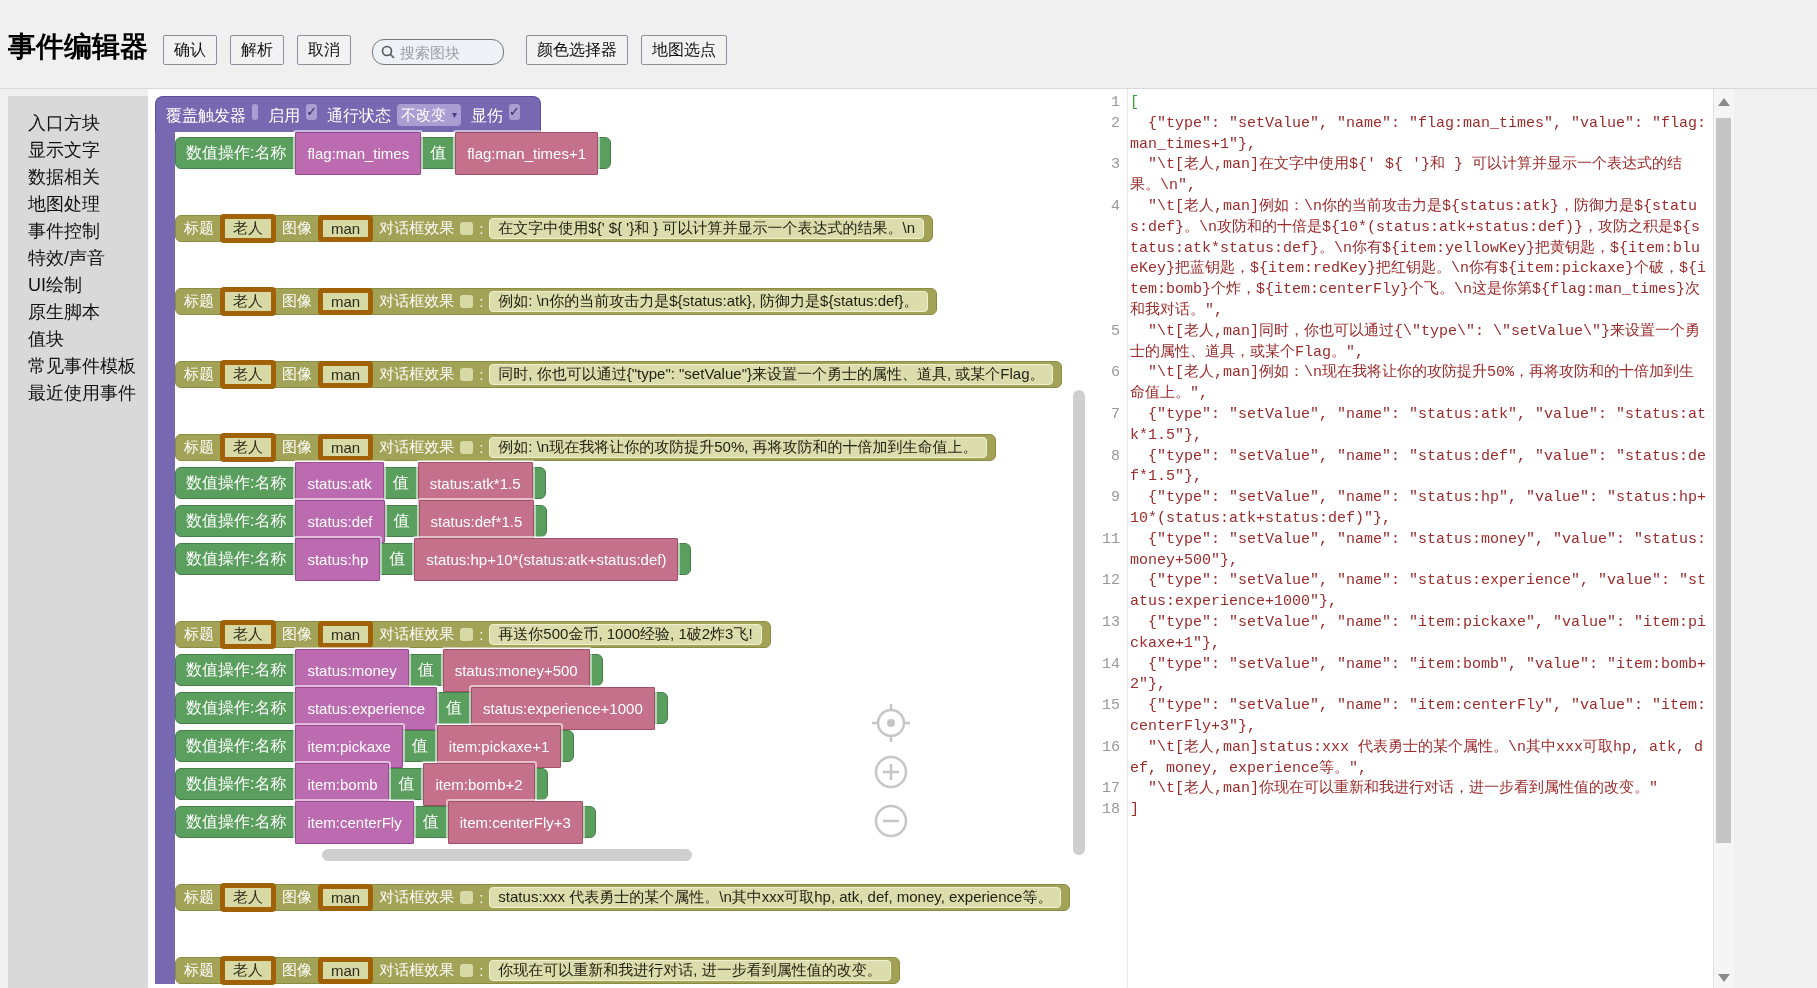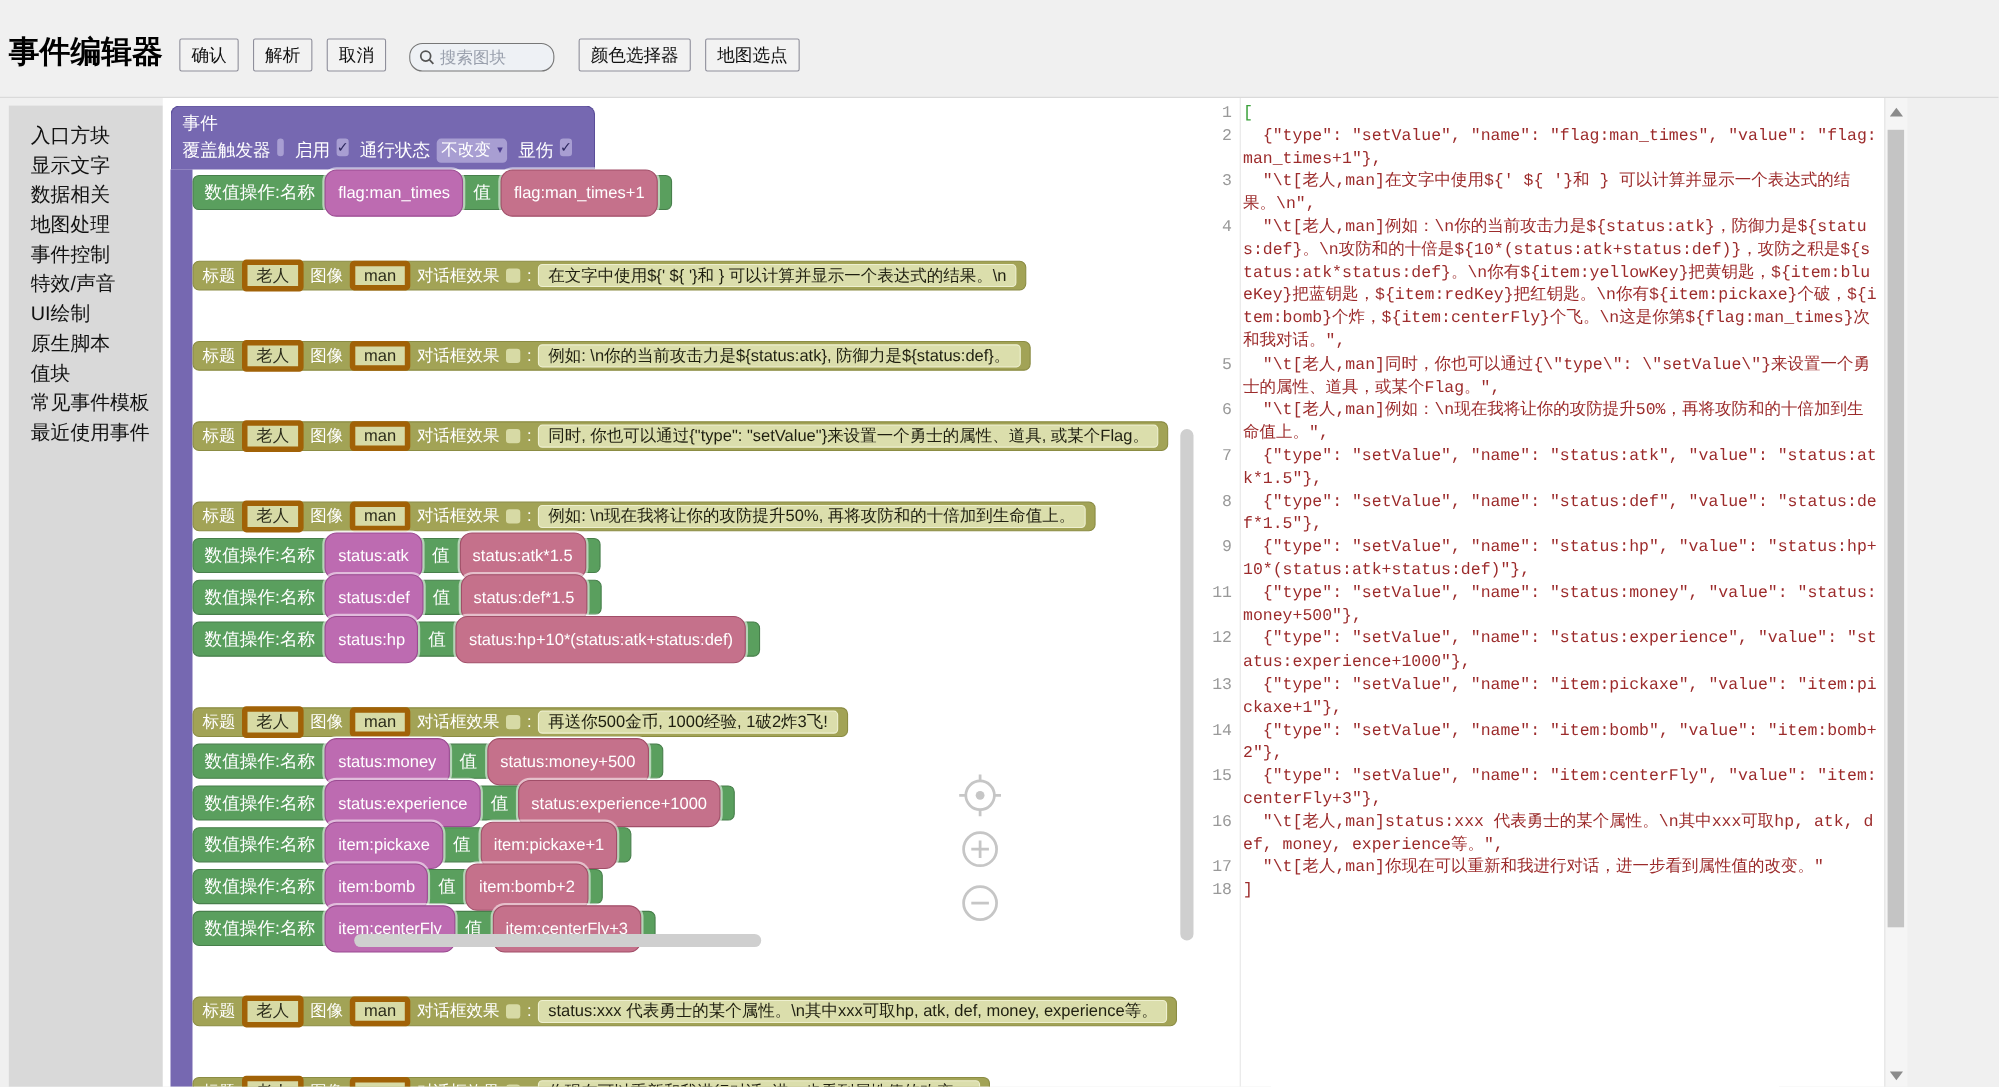--- a/index.html
+++ b/index.html
@@ -43,21 +43,21 @@
   .pdrop .caret{margin-left:6px;font-size:10px;color:#4d3f90;}
   .evt-body{border-left:20px solid #7668b1;padding-top:5px;}
   .evt-bottom{width:745px;height:16px;background:#7668b1;border:1px solid #5a4d99;border-top:none;
               border-radius:0 0 8px 8px;margin-top:3px;}
 
   .row{display:inline-flex;align-items:center;border-radius:6px;margin:0 0 6px 0;
        white-space:nowrap;position:relative;vertical-align:top;}
   .row{display:flex;width:max-content;}
   .green{background:#5a9f5e;border:1px solid #477f4b;padding:6px 12px 6px 10px;height:32px;box-sizing:border-box;}
   .glabel{color:#fff;font-size:16px;margin-right:9px;}
-  .nfield,.vfield{font-size:15px;color:#fff;padding:12px 11px;border-radius:11px;margin-right:9px;
+  .nfield,.vfield{font-size:15px;color:#fff;padding:12px 11px;border-radius:1px;margin-right:9px;
        box-shadow:0 0 0 2px rgba(255,255,255,.55);}
   .nfield{background:#bd6bb1;border:1px solid #9a4a91;}
   .vfield{background:#c5718b;border:1px solid #a14e68;margin-right:0;}
   .olive{background:#a2a356;border:1px solid #8b8c43;padding:2px 8px;height:27px;box-sizing:border-box;margin-top:46px;}
   .olabel{color:#fff;font-size:15px;margin-right:6px;}
   .ofield{background:#d7daa5;border:5px solid #a16207;border-radius:4px;color:#2b2b1a;
           font-size:15px;padding:0 8px;margin-right:6px;}
   .ocheck{width:13px;height:13px;background:#d7daa5;border-radius:3px;margin-right:6px;cursor:pointer;}
   .omsg{background:#dbdeac;border:1px solid #eef0d0;border-radius:4px;color:#1f1f10;
         font-size:15px;padding:0 8px;}
@@ -119,21 +119,20 @@
   <div class="side-item">原生脚本</div>
   <div class="side-item">值块</div>
   <div class="side-item">常见事件模板</div>
   <div class="side-item">最近使用事件</div>
 </div>
 
 <div class="canvas">
   <div class="stack">
 
     <div class="evt-top">
-      <div class="evt-title">事件</div>
       <div class="evt-params">
         <span class="plabel">覆盖触发器</span>
         <span class="pcheck"></span>
         <span class="plabel">启用</span>
         <span class="pcheck">✓</span>
         <span class="plabel">通行状态</span>
         <span class="pdrop">
             <span>不改变</span>
             <span class="caret">▾</span>
           </span>

